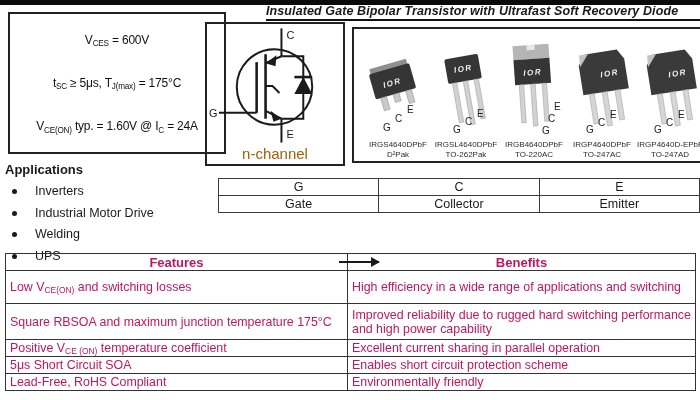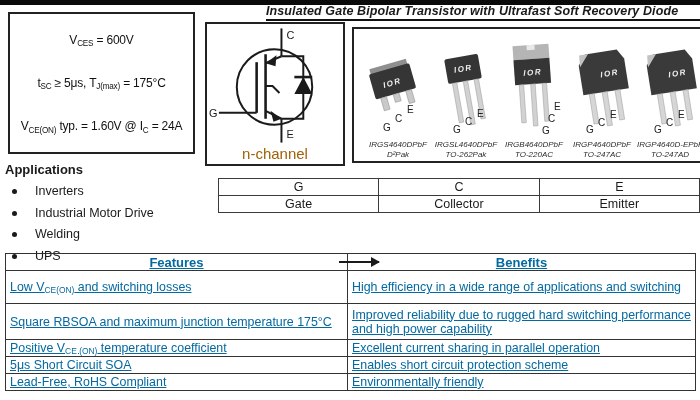--- a/index.html
+++ b/index.html
@@ -12,61 +12,61 @@
 
   .topbar { position:absolute; left:0; top:0; width:700px; height:5px; background:#0a0a0a; }
 
   .page-title {
     position:absolute; left:266px; top:4px; width:440px; height:17px;
     border-bottom:2px solid #111; font-size:12.5px; font-weight:bold; font-style:italic;
     white-space:nowrap; letter-spacing:0.1px;
   }
 
   .spec-box {
-    position:absolute; left:8px; top:12px; width:187px; height:142px;
+    position:absolute; left:8px; top:12px; width:218px; height:142px;
     border:2px solid #222; display:flex; flex-direction:column;
     justify-content:space-around; align-items:center; padding:4px 2px;
     font-size:12px; letter-spacing:-0.2px; color:#111; text-align:center;
   }
 
   .symbol-box {
     position:absolute; left:205px; top:22px; width:140px; height:144px;
     border:2px solid #222; text-align:center;
   }
   .symbol-box svg { display:block; margin:2px auto 0; }
   .symbol-caption { font-size:15px; color:#a16207; margin-top:-1px; }
 
   .packages-box {
     position:absolute; left:352px; top:27px; width:356px; height:136px;
     border:2px solid #222; display:flex; justify-content:space-between;
     padding:4px 8px 2px 10px;
   }
   .pkg { width:68px; display:flex; flex-direction:column; justify-content:flex-end;
          align-items:center; text-align:center; }
   .pkg svg { overflow:visible; display:block; }
-  .pkg-caption { font-size:8px; line-height:9.5px; color:#2b2b2b; white-space:nowrap;font-style:italic; }
+  .pkg-caption { font-size:8px; line-height:9.5px; color:#2b2b2b; white-space:nowrap; }
   .pin-label { font-size:10px; fill:#222; font-family:"Liberation Sans",sans-serif; }
   .pkg-logo { font-size:8px; font-weight:bold; font-style:italic; fill:#ededed;
               letter-spacing:1.5px; font-family:"Liberation Sans",sans-serif; }
 
   .apps-heading { position:absolute; left:5px; top:162px; font-size:13px; font-weight:bold; }
   .apps-list { position:absolute; left:10px; top:181px; list-style:none; }
   .apps-list li { font-size:12.5px; line-height:21.5px; padding-left:25px; position:relative; }
   .apps-list li::before { content:""; position:absolute; left:2px; top:8px;
     width:5px; height:5px; border-radius:50%; background:#1a1a1a; }
 
   .pinout { position:absolute; left:218px; top:178px; width:482px;
     border-collapse:collapse; table-layout:fixed; }
   .pinout td { border:1.2px solid #3a3a3a; font-size:12.5px; text-align:center;
     height:17px; padding:0; color:#1a1a1a; }
 
   .fb-wrap { position:absolute; left:5px; top:253px; width:690px; }
   .fb { width:690px; border-collapse:collapse; table-layout:fixed; }
   .fb td { border:1.2px solid #333; font-size:12.4px; padding:1px 4px;
-    vertical-align:middle; color:#0369a1;text-decoration:underline; }
+    vertical-align:middle; color:#be185d; }
   .fb .hdr { font-size:13px; font-weight:bold; text-align:center; height:17px; padding:0; }
   .fb .c-feat { width:342px; }
   .fb .c-ben  { width:348px; }
   .r-tall1 td { height:33px; }
   .r-tall2 td { height:36px; }
   .r-thin  td { height:17px; }
   .clip1 { white-space:nowrap; overflow:hidden; }
 
   .hdr-arrow { position:absolute; left:334px; top:8px; width:40px; height:2px;
     background:#1a1a1a; }

